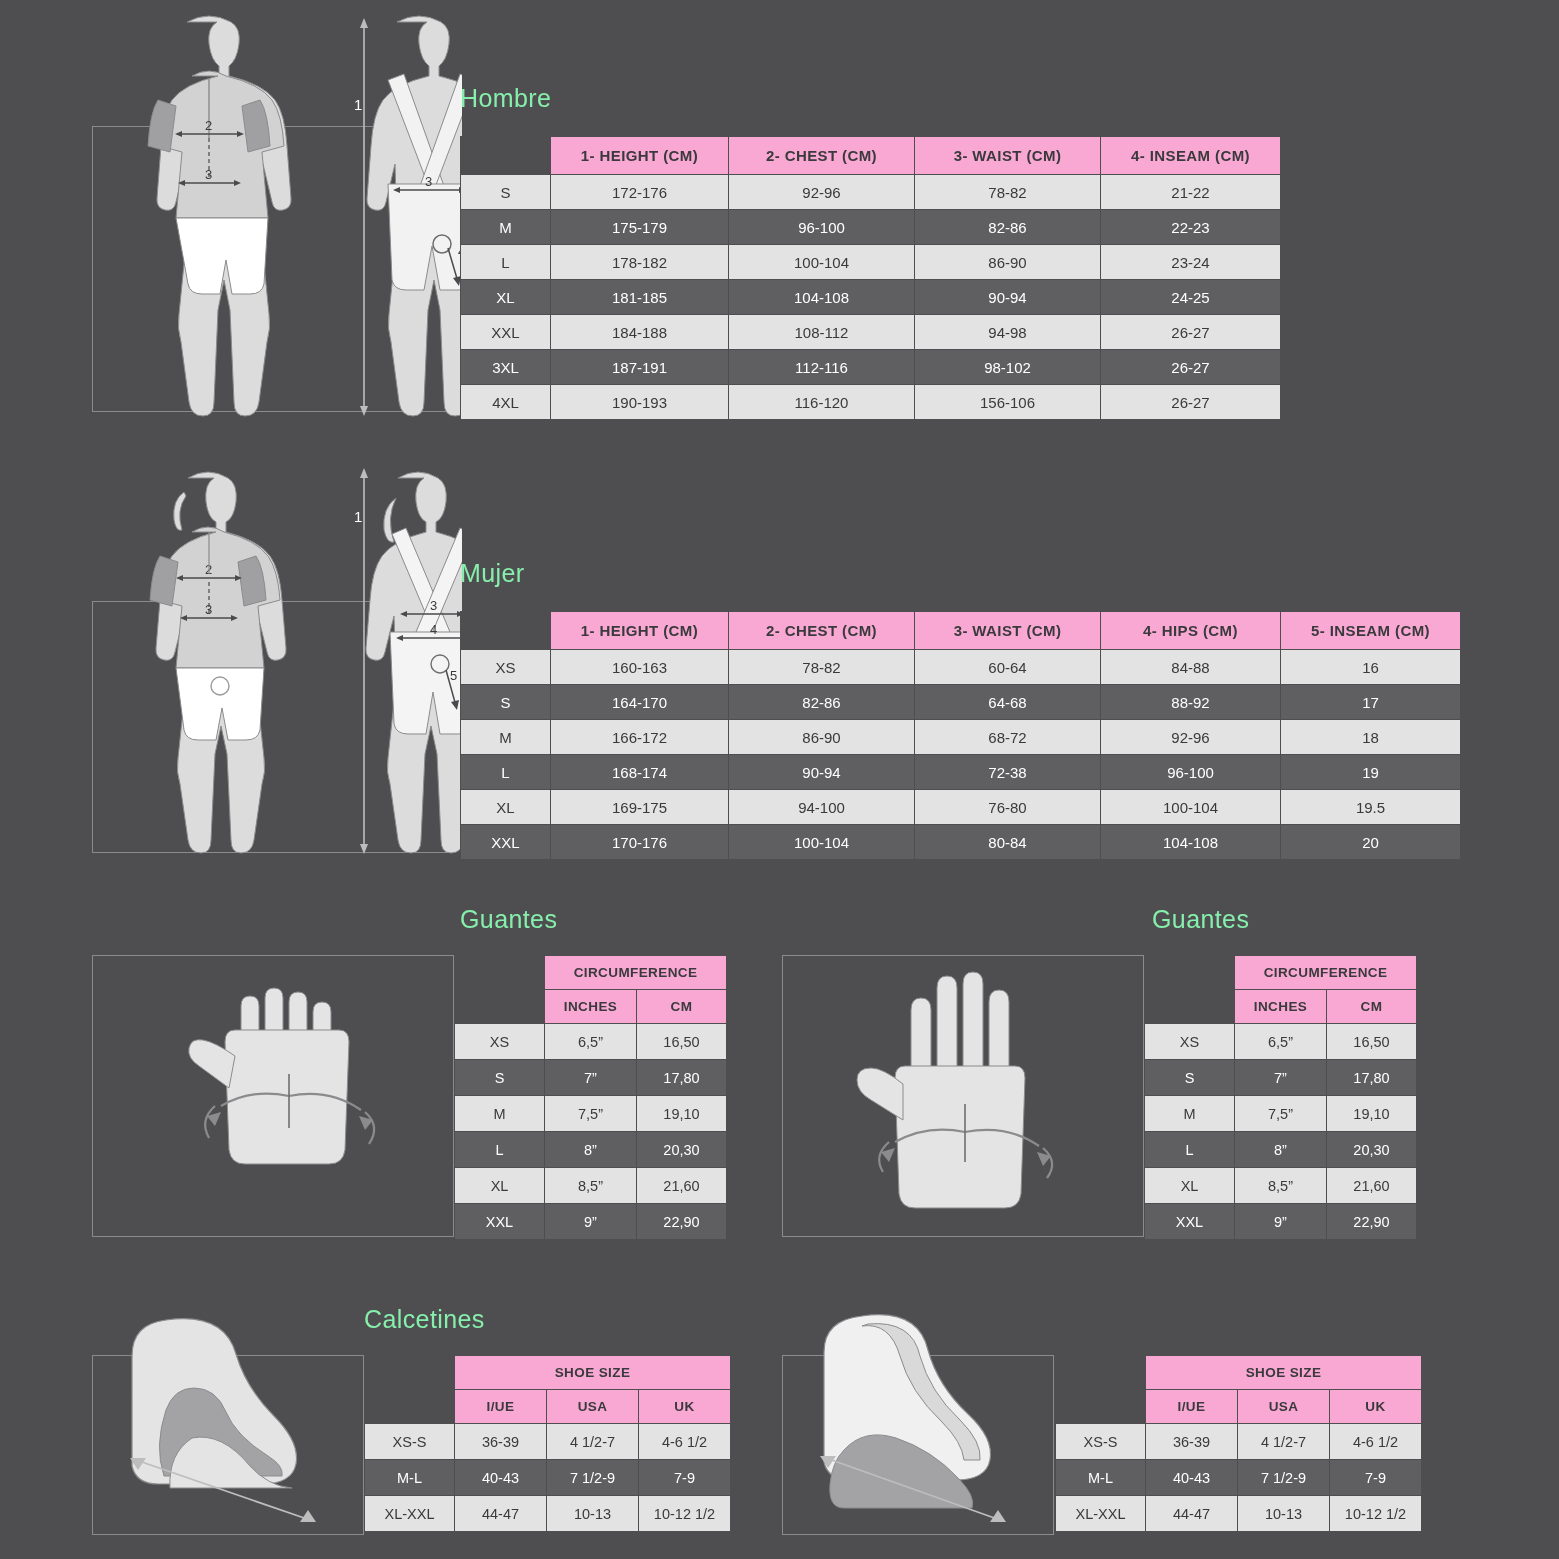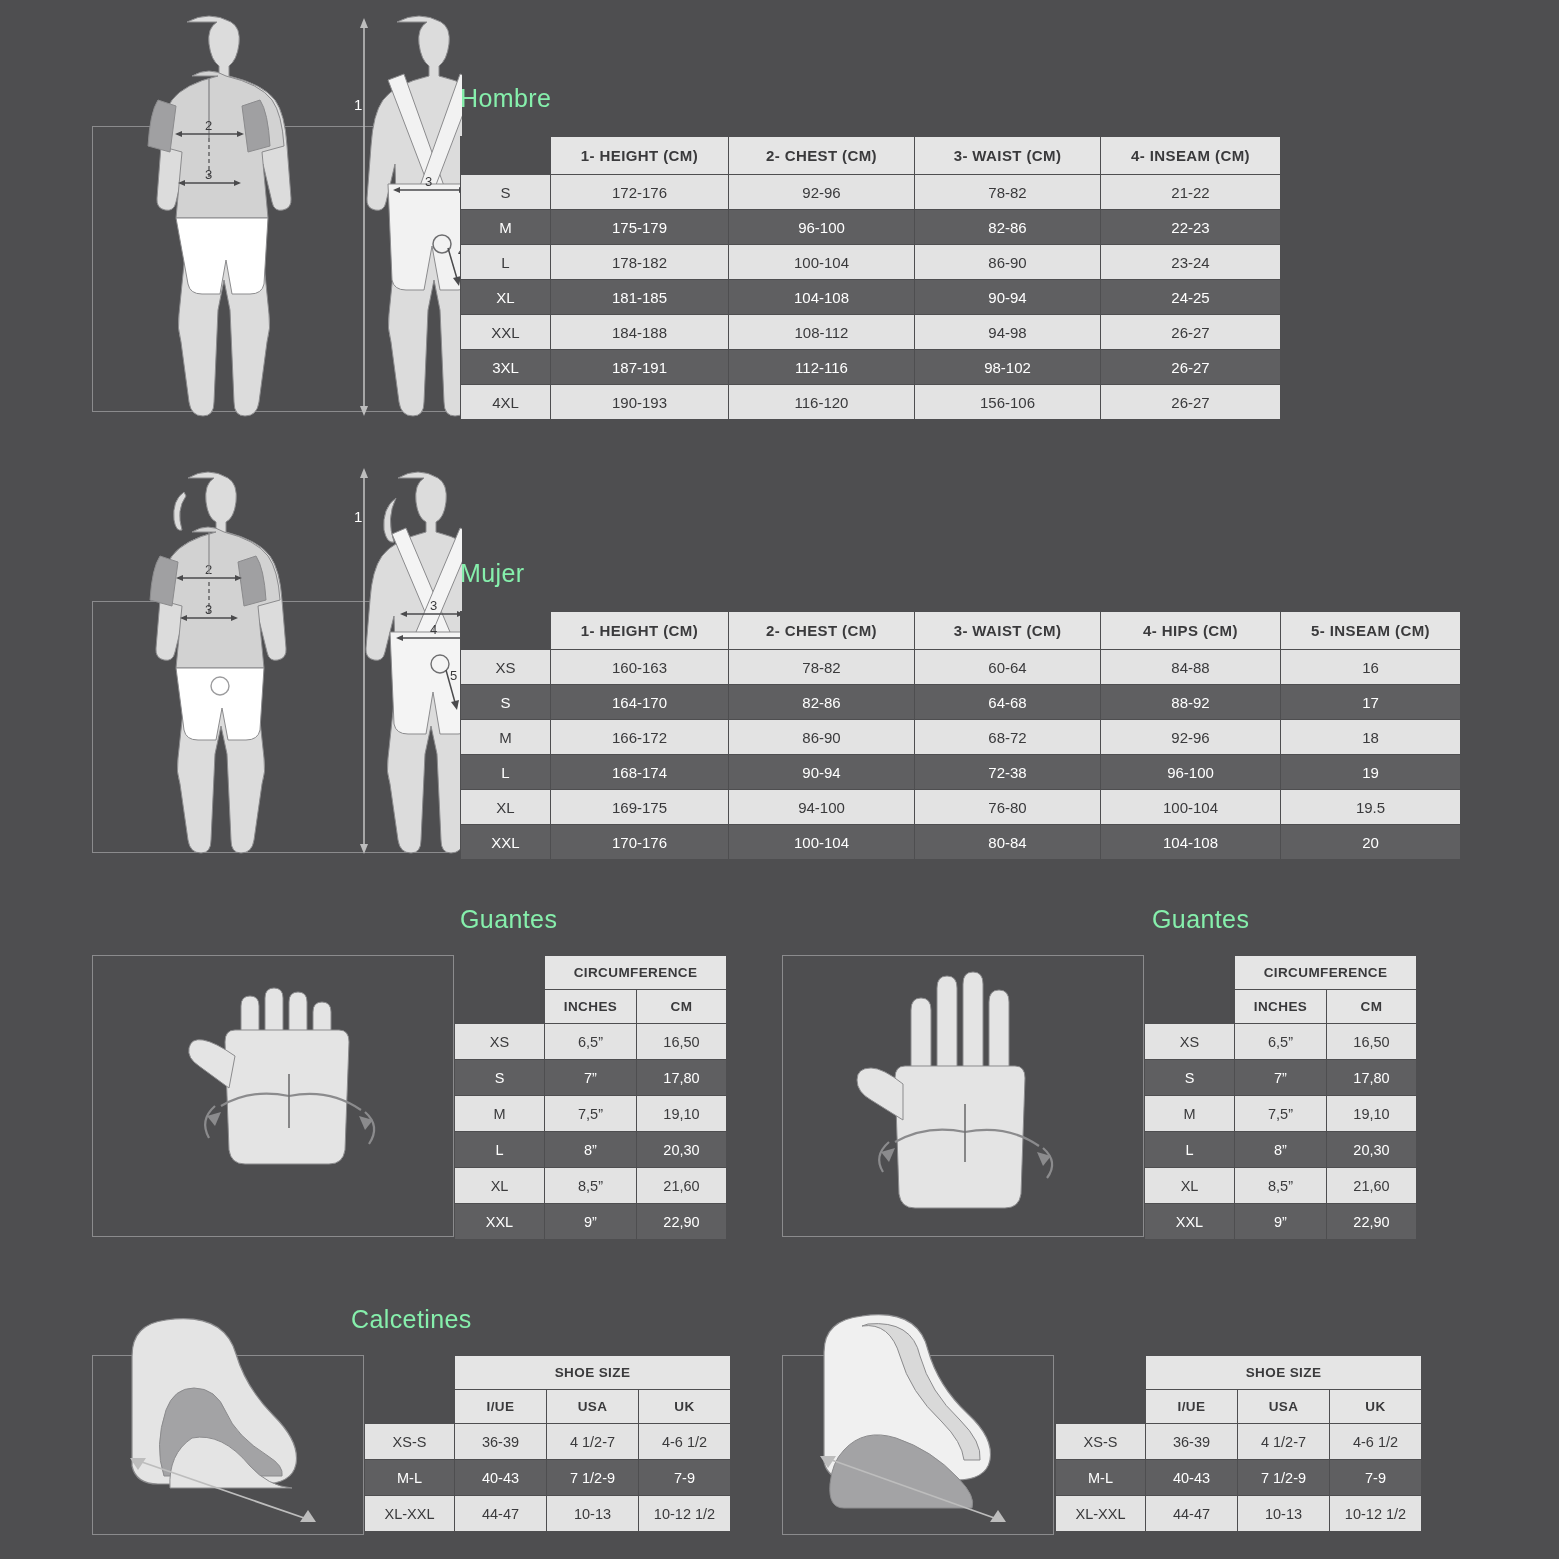--- a/index.html
+++ b/index.html
@@ -37,21 +37,21 @@
   table td,table th{
     text-align:center;
     vertical-align:middle;
     font-weight:400;
     color:#3a3a3c;
     border:1px solid #4e4e50;
     box-sizing:border-box;
     white-space:nowrap;
   }
   .hdr td,.hdr th{
-    background:#e5e5e5;
+    background:#f9a8d4;
     color:#3a3a3c;
     font-size:14.5px;
     letter-spacing:.4px;
     font-weight:700;
     height:38px;
   }
   .rw-lt td{background:#e3e3e3;color:#3a3a3c;}
   .rw-dk td{background:#5f5f61;color:#ffffff;}
   .blank{background:#4e4e50 !important;border-color:#4e4e50 !important;}
 
@@ -478,21 +478,21 @@
         </tr>
         <tr class="rw-dk">
           <td class="sizecell">XXL</td>
           <td>9”</td>
           <td>22,90</td>
         </tr>
       </tbody>
   </table>
 </div>
 
-<div class="sec" style="left:351px;top:1305px;">
+<div class="sec" style="left:364px;top:1305px;">
   <div class="heading">Calcetines</div>
 </div>
 <div class="sec" style="left:92px;top:1355px;width:272px;height:180px;">
   <div class="figbox" style="width:272px;height:180px;"></div>
 </div>
 <div class="sec" style="left:92px;top:1300px;width:280px;height:240px;">
   <svg width="280" height="240" viewBox="0 0 280 240">
     <path d="M74 20 q58 -8 70 34 q10 34 38 62 q26 26 22 48 q-4 20 -34 20 l-104 0 q-22 0 -26 -18 l0 -110 q0 -32 34 -36 z" fill="#e4e4e4" stroke="#8b8b8d" stroke-width="1.2"></path>
     <path d="M74 110 q8 -22 28 -22 q22 0 32 24 q10 24 42 44 q16 10 14 20 l-118 0 q-10 -30 2 -66 z" fill="#a3a3a5" stroke="#8b8b8d" stroke-width="1"></path>
     <path d="M100 138 q30 -6 58 28 q18 20 42 22 l-122 0 q-2 -34 22 -50 z" fill="#e4e4e4" stroke="#8b8b8d" stroke-width="1"></path>

